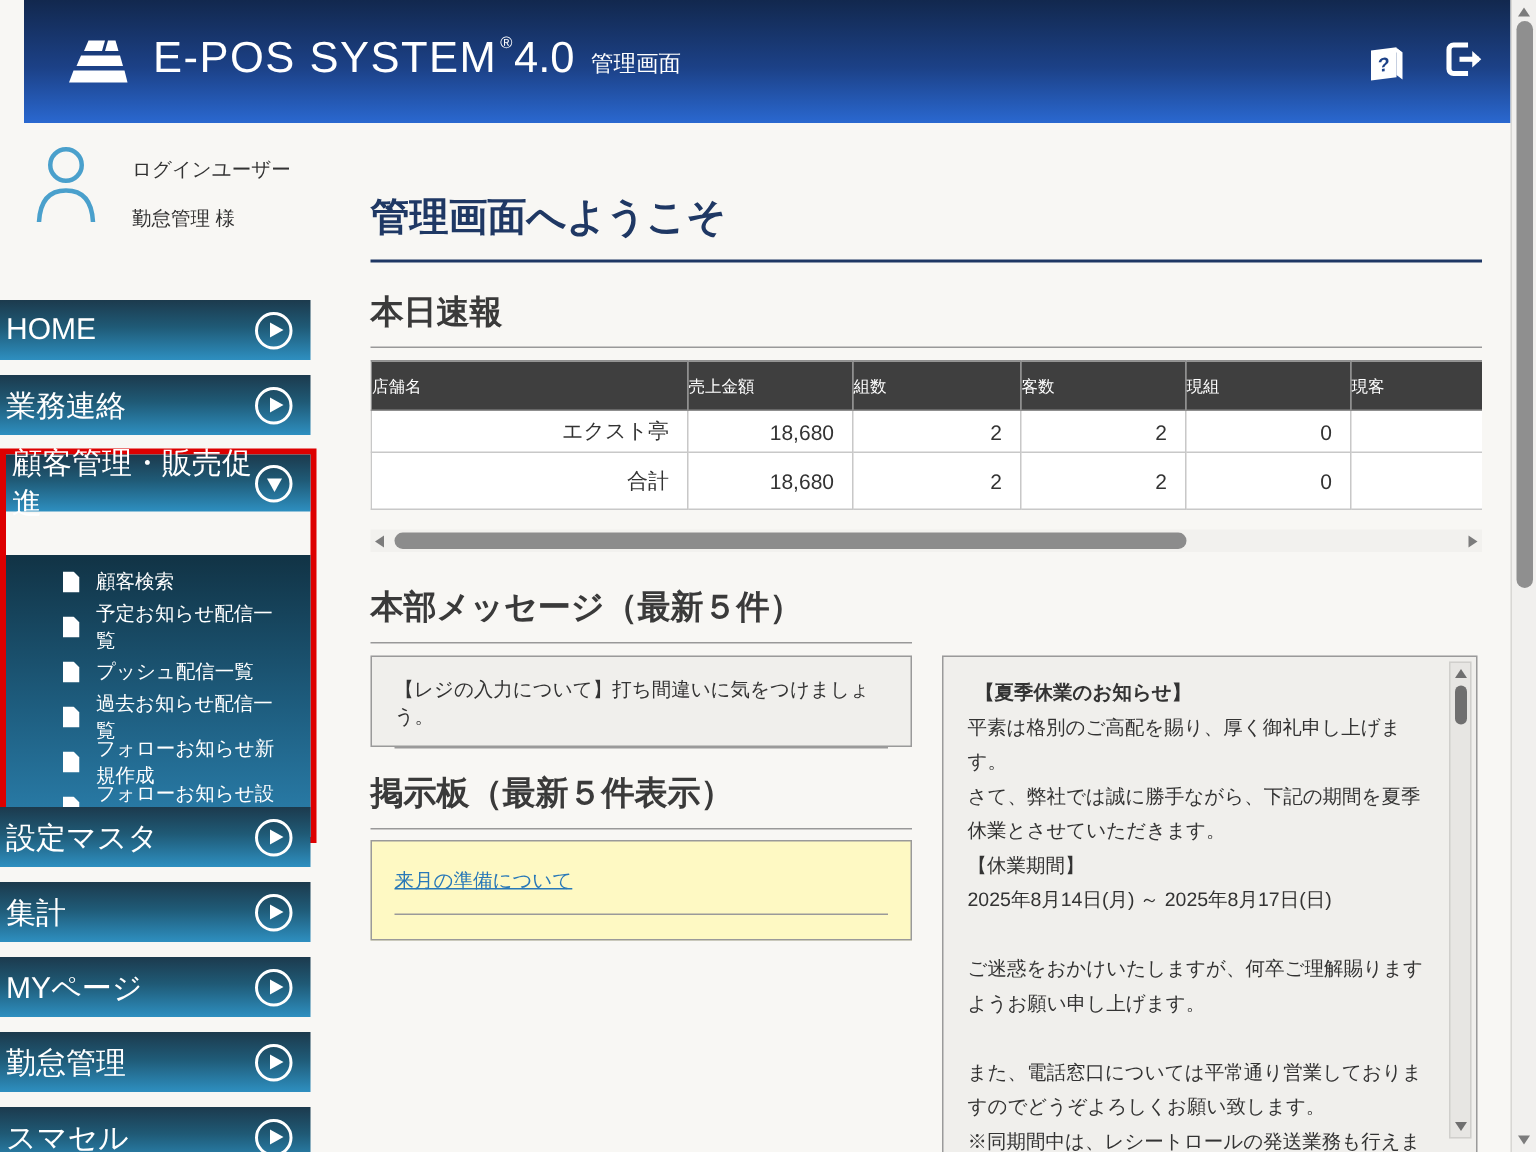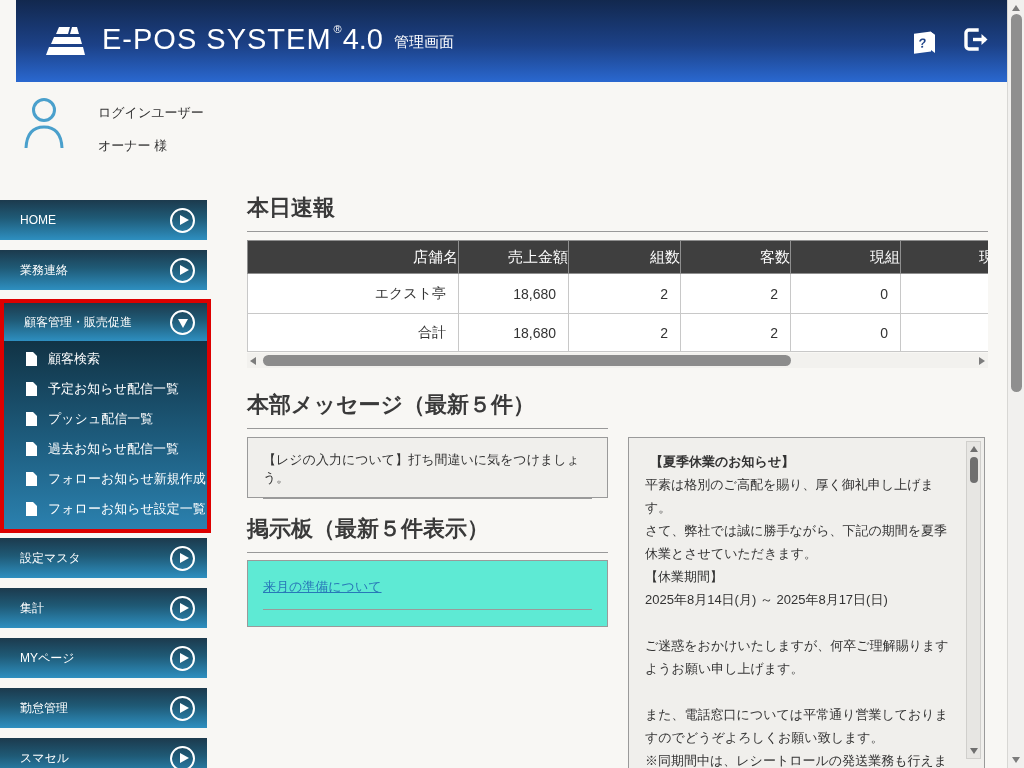--- a/index.html
+++ b/index.html
@@ -28,47 +28,48 @@
   .v-scrollbar {
     position:absolute; right:0; top:0; width:17px; height:768px;
     background:#f1f0ee; border-left:1px solid #d8d7d4; z-index:60;
   }
   .v-thumb { position:absolute; left:3px; top:14px; width:11px; height:378px; background:#8f8f8f; border-radius:7px; }
   .tri-up    { position:absolute; left:4px; top:5px;  width:0; height:0; border-bottom:6px solid #7c7c7c; border-left:4.5px solid transparent; border-right:4.5px solid transparent; }
   .tri-down  { position:absolute; left:4px; bottom:5px; width:0; height:0; border-top:6px solid #7c7c7c; border-left:4.5px solid transparent; border-right:4.5px solid transparent; }
 
   
   .user-block { position:absolute; left:22px; top:96px; display:flex; }
-  .user-texts { margin-left:32px; font-size:13px; color:#333; }
+  .user-texts { margin-left:22px; font-size:13px; color:#333; }
   .user-texts div:first-child { margin-top:8px; }
   .user-texts div:last-child { margin-top:15px; }
 
   .menu-btn {
     position:absolute; left:0; width:207px; height:40px;
     background:linear-gradient(180deg,#1c3a4d 0%,#1f5a76 45%,#2e8fc0 100%);
-    color:#fff; font-size:12px; display:flex; align-items:center;
-    padding:0 12px 0 20px; cursor:pointer;
+    color:#fff; font-size:20px; display:flex; align-items:center;
+    padding:0 12px 0 4px; cursor:pointer;
   }
   .arrow-circle {
     margin-left:auto; width:25px; height:25px; border:2px solid #fff; border-radius:50%;
     display:flex; align-items:center; justify-content:center; flex:none;
   }
   .arrow-circle.right::after { content:""; display:block; margin-left:3px;
     border-left:9px solid #fff; border-top:5px solid transparent; border-bottom:5px solid transparent; }
   .arrow-circle.down::after { content:""; display:block; margin-top:3px;
     border-top:9px solid #fff; border-left:5px solid transparent; border-right:5px solid transparent; }
 
   .highlight-wrap {
     position:absolute; left:0; top:299px; width:211px;
     border:4px solid #dd0000;
   }
   .highlight-wrap .menu-btn { position:static; width:100%; height:38px; }
   .submenu {
     background:linear-gradient(180deg,#113345 0%,#1e5e80 55%,#2b81af 100%);
-    padding:3px 0 5px;
+    padding:3px 16px 5px;
+    margin-top:29px;
   }
   .submenu-item {
     height:30px; display:flex; align-items:center; gap:11px;
     padding-left:22px; color:#fff; font-size:13px; cursor:pointer;
   }
   .submenu-item svg { flex:none; }
 
   
   .main { position:absolute; left:247px; top:0; width:741px; height:768px; }
 
@@ -79,26 +80,26 @@
   }
   .sec-heading {
     position:absolute; font-size:22px; color:#3a3a3a;
     padding-bottom:8px; border-bottom:1px solid #999;
   }
   #flash-heading { top:193px; width:741px; }
 
   .table-wrap { position:absolute; top:240px; left:0; width:741px; height:112px; overflow:hidden; }
   table.flash { border-collapse:collapse; table-layout:fixed; width:762px; }
   table.flash th {
-    background:#3f3f3f; color:#fff; font-weight:normal; font-size:15px;
-    height:33px; border:1px solid #8f8f8f; text-align:right;
+    background:#3f3f3f; color:#fff; font-weight:normal; font-size:11px;
+    height:33px; border:1px solid #8f8f8f; text-align:left;
   }
   table.flash td {
     background:#fff; border:1px solid #c8c8c8; font-size:14px; color:#333;
-    text-align:right; padding-right:12px; height:40px;
+    text-align:right; padding-right:12px; height:28px;
   }
   table.flash tr.total-row td { height:38px; }
   td.store-cell { background:#e9e8e5; text-align:left; padding-left:10px; }
   td.total-cell { background:#4d4d4d; color:#fff; text-align:center; padding:0; }
 
   .h-scrollbar {
     position:absolute; top:353px; left:0; width:741px; height:15px;
     background:#f2f1ee; display:flex; align-items:center;
   }
   .h-tri-left  { width:0; height:0; margin-left:3px; border-right:6px solid #7c7c7c; border-top:4.5px solid transparent; border-bottom:4.5px solid transparent; }
@@ -108,21 +109,21 @@
   #hq-heading { top:390px; width:361px; }
   .hq-box {
     position:absolute; top:437px; left:0; width:361px; height:61px;
     background:#f0efec; border:1px solid #9a9a9a; padding:13px 15px 0;
   }
   .hq-item { font-size:13px; color:#333; padding-bottom:11px; border-bottom:1px solid #9a9a9a; cursor:default; }
 
   #board-heading { top:514px; width:361px; }
   .board-box {
     position:absolute; top:560px; left:0; width:361px; height:67px;
-    background:#5eead4; border:1px solid #9a9a9a; padding:17px 15px 0;
+    background:#fef9c3; border:1px solid #9a9a9a; padding:17px 15px 0;
   }
   .board-link { font-size:13px; color:#2878b8; text-decoration:underline; cursor:pointer;
     display:block; padding-bottom:13px; border-bottom:1px solid #9a9a9a; }
 
   #notice-heading { top:392px; left:381px; width:357px; }
   .notice-box {
     position:absolute; top:437px; left:381px; width:357px; height:345px;
     background:#f0efec; border:1px solid #9a9a9a; padding:12px 32px 0 16px;
   }
   .notice-lines { border-bottom:1px solid #9a9a9a; padding-bottom:5px; }
@@ -181,21 +182,21 @@
   <aside>
     <div class="user-block">
       <span>
         <svg width="44" height="56" viewBox="0 0 44 56">
           <circle cx="22" cy="14" r="10.5" fill="none" stroke="#4aa0cc" stroke-width="3"></circle>
           <path d="M4 52 Q5 31 22 31 Q39 31 40 52" fill="none" stroke="#4aa0cc" stroke-width="3"></path>
         </svg>
       </span>
       <div class="user-texts">
         <div>ログインユーザー</div>
-        <div>オーナー 様</div>
+        <div>勤怠管理 様</div>
       </div>
     </div>
 
     <div class="menu-btn" style="top:200px">
       <span>HOME</span>
       <span class="arrow-circle right"></span>
     </div>
     <div class="menu-btn" style="top:250px">
       <span>業務連絡</span>
       <span class="arrow-circle right"></span>
@@ -262,20 +263,21 @@
       <span>勤怠管理</span>
       <span class="arrow-circle right"></span>
     </div>
     <div class="menu-btn" style="top:738px">
       <span>スマセル</span>
       <span class="arrow-circle right"></span>
     </div>
   </aside>
 
   <main class="main">
+    <h1 class="page-title">管理画面へようこそ</h1>
 
     <h2 class="sec-heading" id="flash-heading">本日速報</h2>
 
     <div class="table-wrap">
       <table class="flash">
         <colgroup>
           <col style="width:211px">
             <col style="width:110px">
             <col style="width:112px">
           <col style="width:110px">

